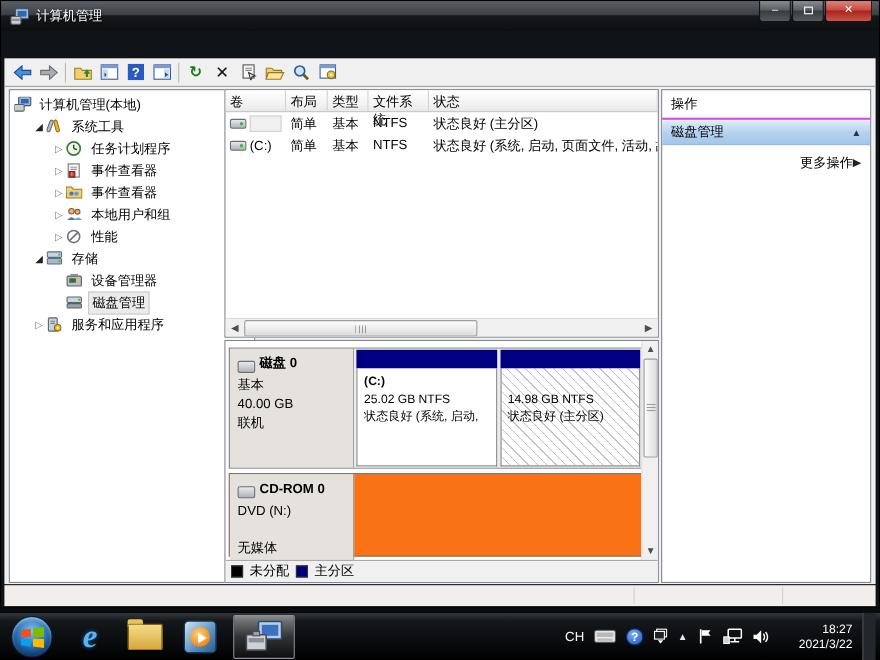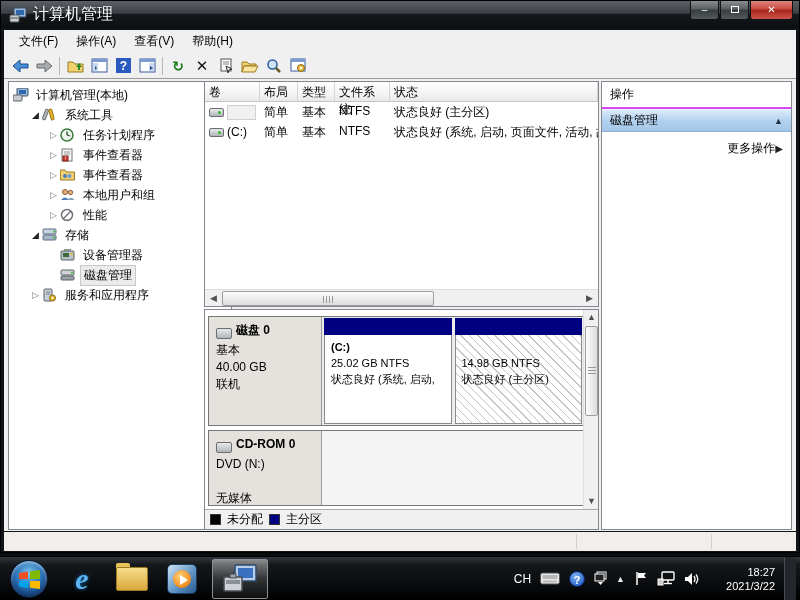--- a/index.html
+++ b/index.html
@@ -8,21 +8,21 @@
     font-family:"Liberation Sans","DejaVu Sans",sans-serif;
     font-size:12px; color:#000; background:#0a0c0e; overflow:hidden; position:relative;
   }
   
   .window { position:absolute; left:0; top:0; width:800px; height:553px;
     background:#101418; border:1px solid #000; }
   .titlebar { position:absolute; left:0; top:0; right:0; height:27px;
     background:linear-gradient(#5a6066 0%, #3a4046 45%, #16191c 50%, #0c0e10 100%);
     display:flex; align-items:center; padding-left:8px; }
   .title-icon { width:18px; height:16px; margin-right:6px; }
-  .titlebar .title { color:#fff; font-size:16px; text-shadow:0 1px 2px #000; }
+  .titlebar .title { color:#fff; font-size:12px; text-shadow:0 1px 2px #000; }
   .winbtns { position:absolute; right:6px; top:0; display:flex; }
   .winbtn { width:29px; height:19px; border:1px solid #101214; border-top:none;
     border-radius:0 0 3px 3px; color:#fff; font-size:10px; line-height:17px; text-align:center;
     background:linear-gradient(rgba(255,255,255,.35), rgba(255,255,255,.08) 45%, rgba(0,0,0,.25) 50%, rgba(255,255,255,.05));
     background-color:#4a5054; margin-left:1px; }
   .winbtn.close { width:43px; background-color:#c4352a;
     background-image:linear-gradient(rgba(255,255,255,.4), rgba(255,255,255,.1) 45%, rgba(120,10,5,.4) 50%, rgba(255,255,255,.15)); }
   .maxglyph { display:inline-block; width:8px; height:7px; border:1px solid #fff; margin-top:5px; }
   
   .menubar { position:absolute; left:3px; right:3px; top:29px; height:23px; background:#f0f0f0;
@@ -69,21 +69,21 @@
   .mid-bottom { left:200px; width:395px; top:230px; overflow:hidden; }
   .vscroll { position:absolute; right:0; top:0; bottom:20px; width:15px; background:#f0f0f0;
     border-left:1px solid #e0e0e0; }
   .vthumb { position:absolute; top:16px; left:1px; width:13px; height:90px;
     background:linear-gradient(90deg,#fdfdfd,#dcdcdc); border:1px solid #9d9d9d; border-radius:2px; }
   .grip-v { position:absolute; top:50%; left:50%; margin:-4px 0 0 -4px; width:8px; height:8px;
     background:repeating-linear-gradient(#999 0 1px,transparent 1px 3px); }
   
   .disk-strip { position:absolute; left:3px; border:1px solid #777; display:flex; background:#fff; }
   .strip-disk0 { top:6px; width:377px; height:110px; }
-  .strip-cdrom { top:120px; width:377px; height:76px; background:#f97316; }
+  .strip-cdrom { top:120px; width:377px; height:76px; background:#f97316;flex-direction:column; }
   .disk-label { width:113px; background:#e5e2de; border-right:1px solid #999; padding:5px 7px; flex:none; }
   .disk-label .dl-title { font-weight:bold; display:flex; align-items:flex-end; gap:4px; margin-bottom:3px; }
   .disk-label div { line-height:17px; }
   .part-area { flex:1; position:relative; background:#ececec; display:flex; gap:3px; padding:1px 2px; }
   .partition { flex:1; display:flex; flex-direction:column; }
   .part-bar { height:17px; background:#000080; flex:none; }
   .part-body { flex:1; background:#fff; border:1px solid #8a8a8a; border-top:none; padding:4px 6px;
     font-size:11px; line-height:16px; white-space:nowrap; overflow:hidden; }
   .part-body.hatched { background:repeating-linear-gradient(45deg,#fff 0 5px,#c4c4c4 5px 6px); padding-top:20px; }
   .part-title { font-weight:bold; }
@@ -151,26 +151,20 @@
       <rect x="2" y="10" width="7" height="2" fill="#8a8e92"></rect>
     </svg>
     <span class="title">计算机管理</span>
     <div class="winbtns">
       <div class="winbtn">–</div>
       <div class="winbtn"><span class="maxglyph"></span></div>
       <div class="winbtn close">✕</div>
     </div>
   </div>
 
-  <div class="menubar">
-    <span class="menu-item">文件(F)</span>
-    <span class="menu-item">操作(A)</span>
-    <span class="menu-item">查看(V)</span>
-    <span class="menu-item">帮助(H)</span>
-  </div>
 
   <div class="toolbar">
     <div class="tbtn">
       <svg width="17" height="14" viewBox="0 0 17 14">
           <path d="M8 1 L1 7 L8 13 L8 9 L16 9 L16 5 L8 5 Z" fill="#4a90d9" stroke="#1a4a8a"></path>
         </svg>
     </div>
     <div class="tbtn">
       <svg width="17" height="14" viewBox="0 0 17 14">
           <path d="M9 1 L16 7 L9 13 L9 9 L1 9 L1 5 L9 5 Z" fill="#a8acb0" stroke="#6a6e72"></path>

